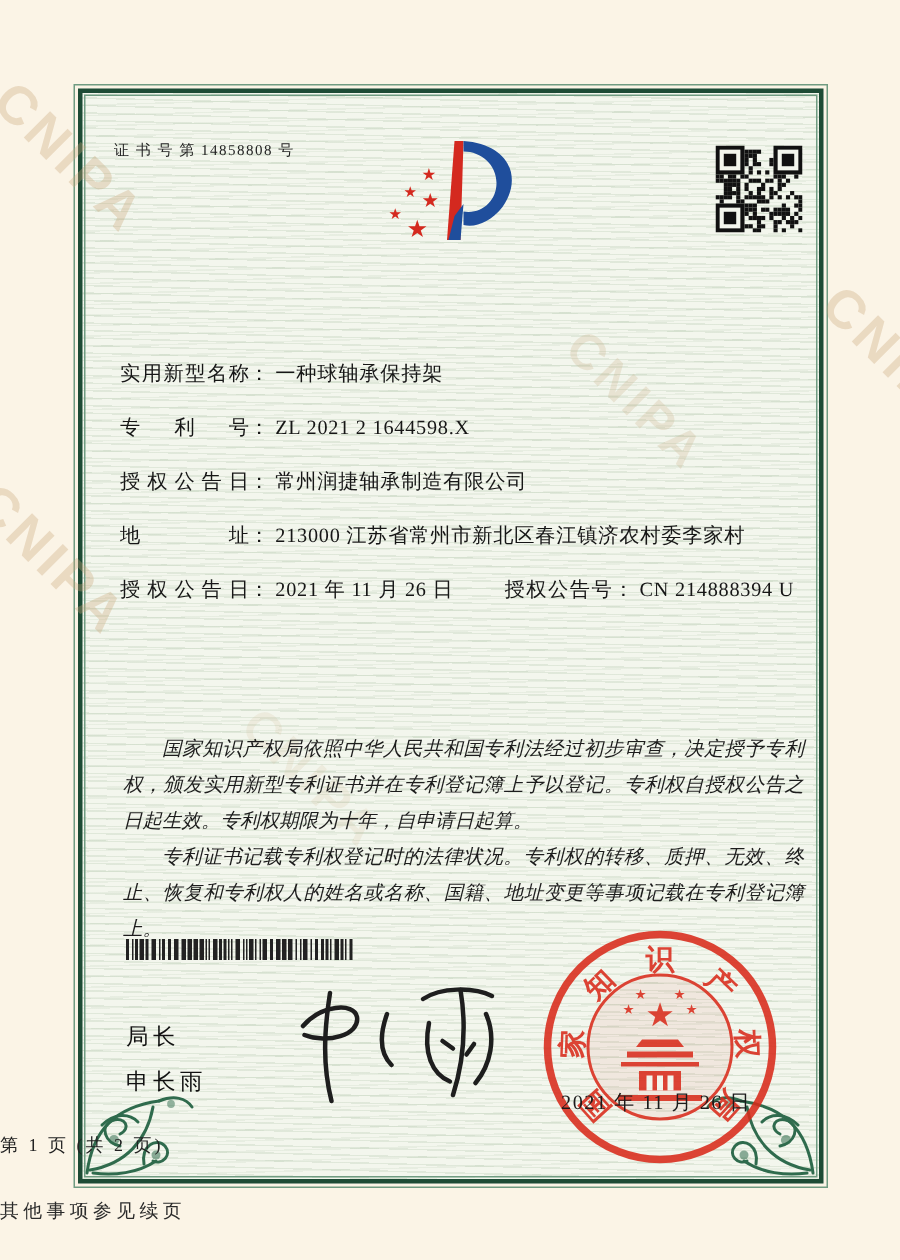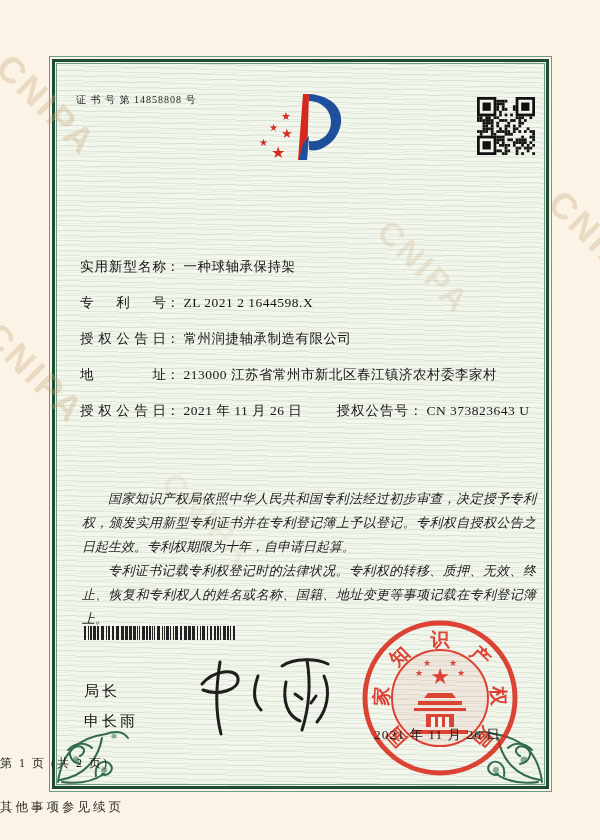--- a/index.html
+++ b/index.html
@@ -20,21 +20,21 @@
       font-weight:bold;letter-spacing:3px;transform:rotate(45deg);pointer-events:none;}
   .wm-out{color:rgba(203,168,122,0.34);font-size:36px;}
   .wm-in{color:rgba(200,175,135,0.26);font-size:33px;}
 
   .certno{position:absolute;left:76px;top:93px;font-size:10px;letter-spacing:1px;color:#222;}
   .logo{position:absolute;left:243px;top:86px;}
   .qr{position:absolute;left:477px;top:97px;width:58px;height:58px;}
   .title{position:absolute;left:0;top:176px;width:600px;text-align:center;
          font-size:30px;font-weight:bold;letter-spacing:7px;color:#191919;}
 
-  .fields{position:absolute;left:80px;top:240px;width:450px;margin-top:18px;}
+  .fields{position:absolute;left:80px;top:240px;width:450px;}
   .frow{height:36px;font-size:13.5px;color:#161616;white-space:nowrap;}
   .flabel{display:inline-block;width:86px;text-align:justify;text-align-last:justify;}
   .fcolon{margin:0 4px 0 0;}
   .fvalue{letter-spacing:0.5px;}
   .flabel2{margin-left:34px;letter-spacing:1px;}
 
   .paras{position:absolute;left:82px;top:487px;width:454px;font-size:13px;line-height:1.85;
          color:#1d1d1d;font-style:italic;}
   .paras p{margin:0;text-indent:2em;text-align:justify;}
 
@@ -261,21 +261,21 @@
         <rect x="1" y="15" width="5" height="5" fill="#f3f6ed"></rect>
         <rect x="2" y="16" width="3" height="3" fill="#111"></rect>
       </svg>
 
 
     <div class="fields" id="fields">
         <div class="frow"><span class="flabel">实用新型名称</span><span class="fcolon">：</span><span class="fvalue">一种球轴承保持架</span></div>
         <div class="frow"><span class="flabel">专利号</span><span class="fcolon">：</span><span class="fvalue">ZL 2021 2 1644598.X</span></div>
         <div class="frow"><span class="flabel">授权公告日</span><span class="fcolon">：</span><span class="fvalue">常州润捷轴承制造有限公司</span></div>
         <div class="frow"><span class="flabel">地址</span><span class="fcolon">：</span><span class="fvalue">213000 江苏省常州市新北区春江镇济农村委李家村</span></div>
-        <div class="frow"><span class="flabel">授权公告日</span><span class="fcolon">：</span><span class="fvalue">2021 年 11 月 26 日</span><span class="flabel2">授权公告号</span><span class="fcolon">：</span><span class="fvalue">CN 373823643 U</span></div>
+        <div class="frow"><span class="flabel">授权公告日</span><span class="fcolon">：</span><span class="fvalue">2021 年 11 月 26 日</span><span class="flabel2">授权公告号</span><span class="fcolon">：</span><span class="fvalue">CN 214888394 U</span></div>
       </div>
 
     <div class="paras" id="paras">
         <p>国家知识产权局依照中华人民共和国专利法经过初步审查，决定授予专利权，颁发实用新型专利证书并在专利登记簿上予以登记。专利权自授权公告之日起生效。专利权期限为十年，自申请日起算。</p>
         <p>专利证书记载专利权登记时的法律状况。专利权的转移、质押、无效、终止、恢复和专利权人的姓名或名称、国籍、地址变更等事项记载在专利登记簿上。</p>
       </div>
 
     <svg class="barcode" width="156" height="14" id="barcode">
         <rect x="0" y="0" width="2" height="14" fill="#222"></rect>
         <rect x="4" y="0" width="1" height="14" fill="#222"></rect>

